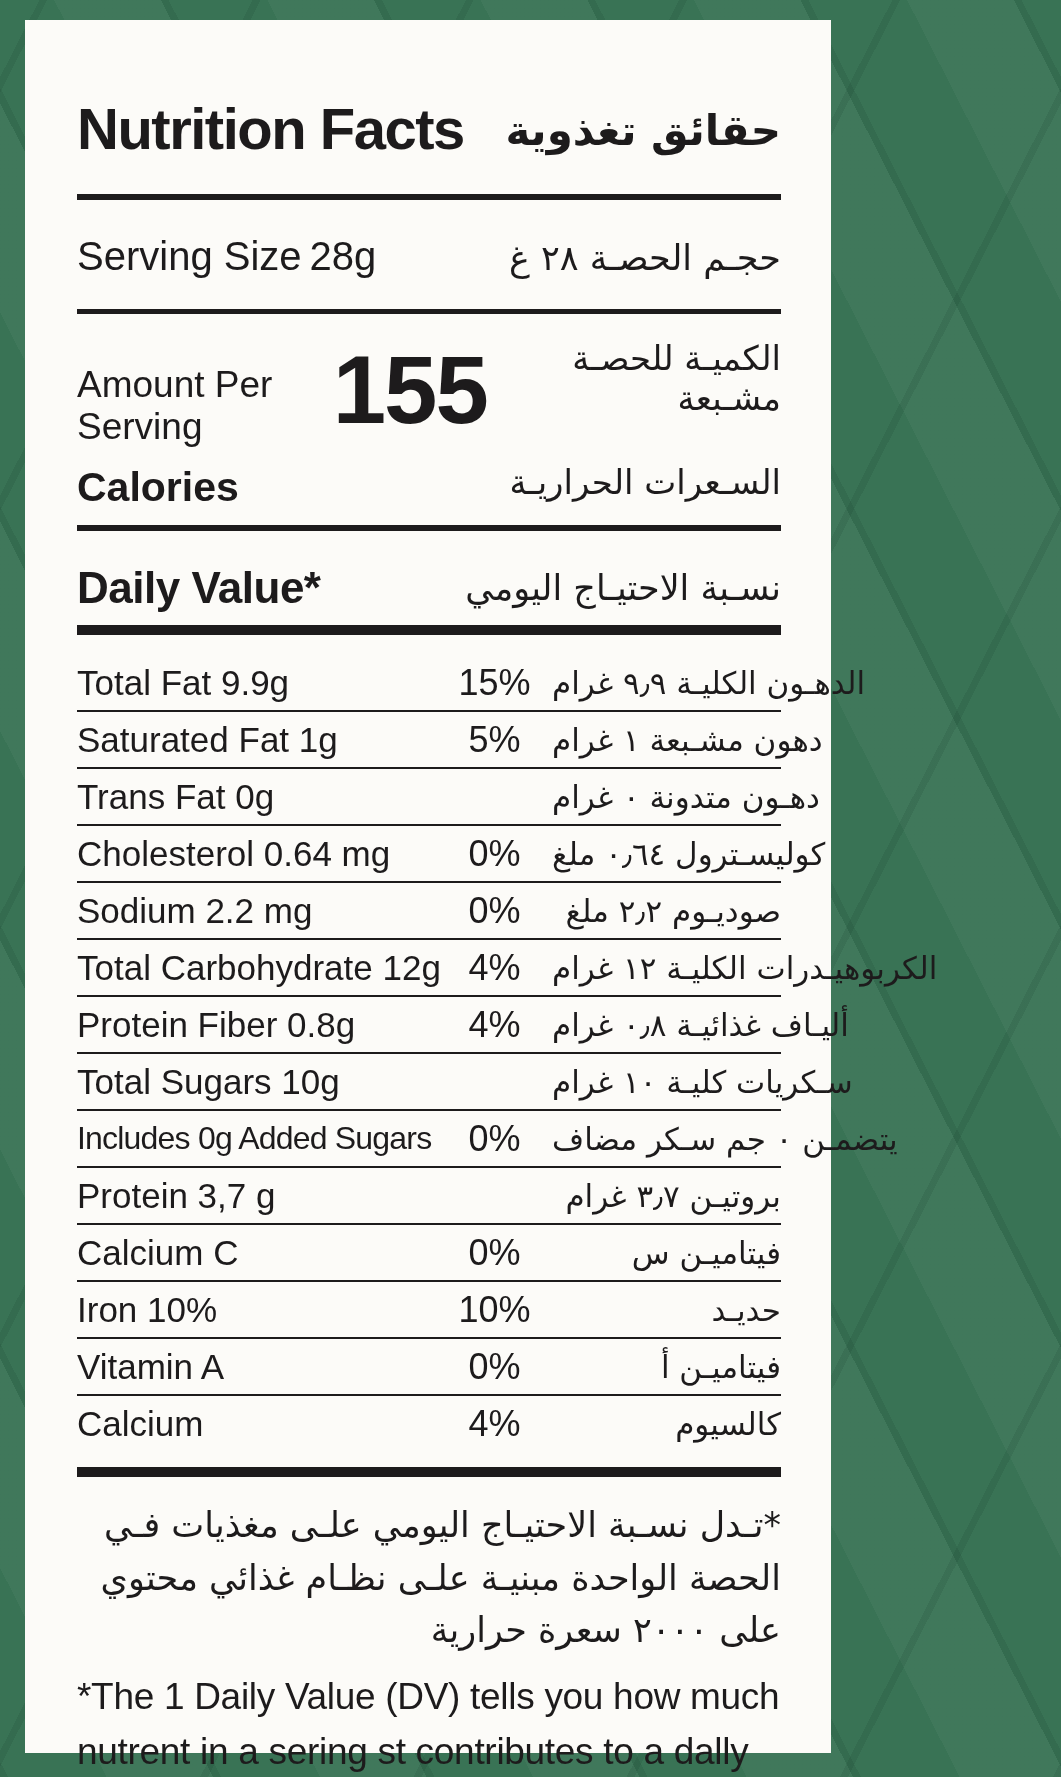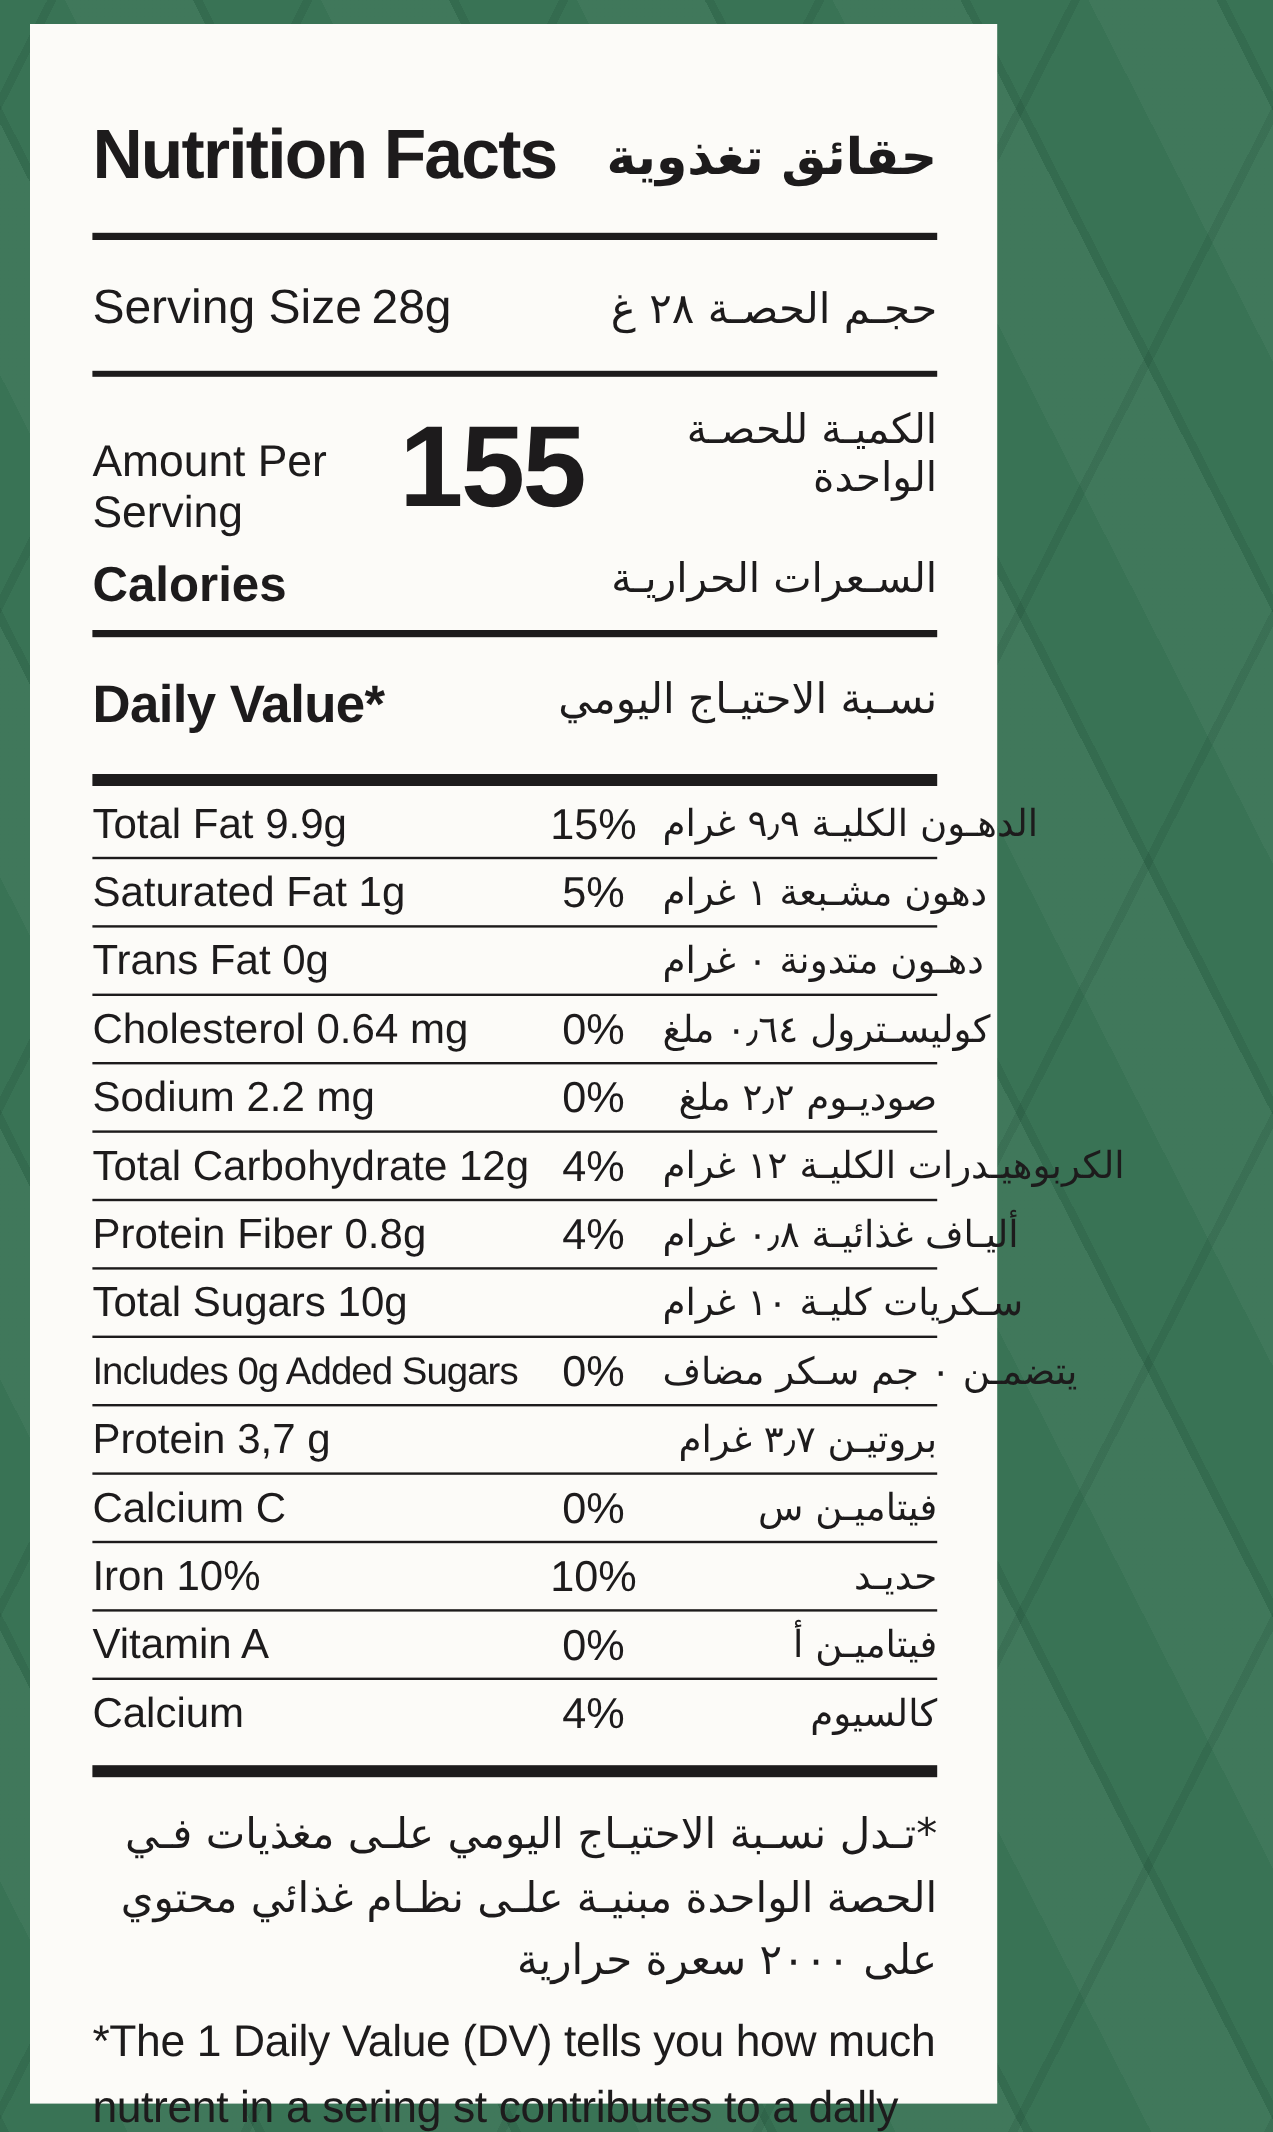--- a/index.html
+++ b/index.html
@@ -37,25 +37,25 @@
 
   .cal-section{display:grid;grid-template-columns:1fr auto 1.15fr;align-items:flex-start;padding:24px 0 14px;}
   .cal-left{display:flex;flex-direction:column;margin-top:26px;}
   .cal-amount-en{font-size:37px;}
   .cal-label-en{font-size:41px;font-weight:bold;margin-top:16px;}
   .cal-value{font-size:96px;font-weight:bold;line-height:0.95;margin-top:6px;letter-spacing:-2px;}
   .cal-right{display:flex;flex-direction:column;text-align:right;}
   .cal-amount-ar{font-size:34px;}
   .cal-label-ar{font-size:34px;margin-top:44px;}
 
-  .dv-row{display:flex;justify-content:space-between;padding:32px 0 32px;}
+  .dv-row{display:flex;justify-content:space-between;align-items:center;padding:32px 0 12px;}
   .dv-en{font-size:44px;font-weight:bold;letter-spacing:-0.5px;}
   .dv-ar{font-size:35px;}
 
-  .rows{margin-top:4px;}
+  .rows{margin-top:20px;}
   .nrow{
     display:grid;grid-template-columns:360px 115px 1fr;align-items:center;
     height:55px;border-bottom:2px solid #1d1b1c;
   }
   .nrow:last-child{border-bottom:none;}
   .nrow .en{font-size:35px;white-space:nowrap;}
   .nrow .pct{font-size:36px;text-align:center;white-space:nowrap;}
   .nrow .ar-cell{font-size:31px;text-align:right;white-space:nowrap;}
   .nrow.condensed .en{font-size:32px;letter-spacing:-0.8px;}
 
@@ -85,21 +85,21 @@
 
     <div class="rule sm"></div>
 
     <div class="cal-section">
       <div class="cal-left">
         <div class="cal-amount-en">Amount Per Serving</div>
         <div class="cal-label-en">Calories</div>
       </div>
       <div class="cal-value">155</div>
       <div class="cal-right">
-        <div class="cal-amount-ar ar">الكميـة للحصـة الواحدة</div>
+        <div class="cal-amount-ar ar">الكميـة للحصـة مشـبعة</div>
         <div class="cal-label-ar ar">السـعرات الحراريـة</div>
       </div>
     </div>
 
     <div class="rule md"></div>
 
     <div class="dv-row">
       <div class="dv-en">Daily Value*</div>
       <div class="dv-ar ar">نسـبة الاحتيـاج اليومي</div>
     </div>

